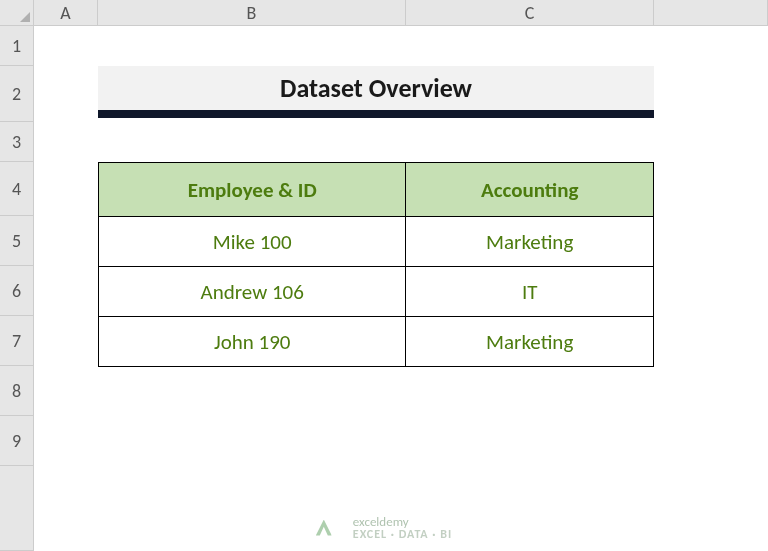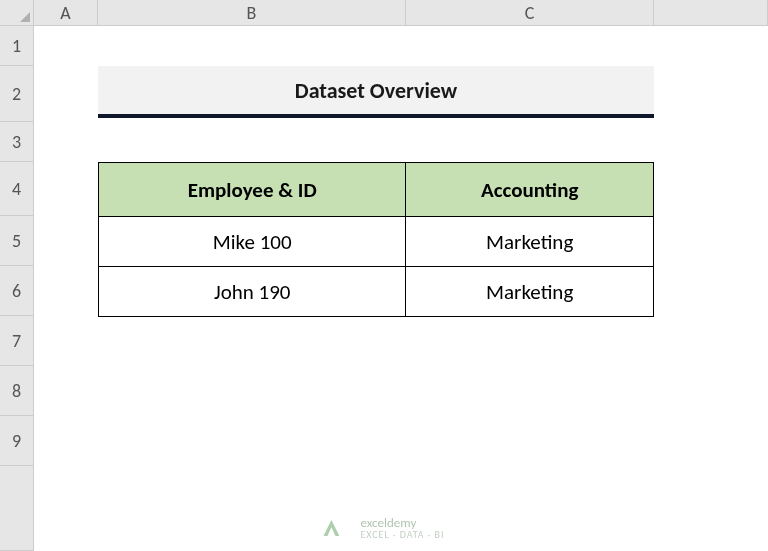--- a/index.html
+++ b/index.html
@@ -57,38 +57,38 @@
   justify-content: center;
 }
 .cells {
   position: absolute;
   top: 26px; left: 34px; right: 0; bottom: 0;
   background: #fff;
 }
 .title-bar {
   position: absolute;
   background: #f2f2f2;
-  border-bottom: 4px solid #0f172a;
+  border-bottom: 8px solid #0f172a;
   text-align: left;
   font-weight: 700;
-  font-size: 22px;
+  font-size: 26px;
   color: #1a1a1a;
   display: flex;
   align-items: center;
   justify-content: center;
 }
 .tbl {
   position: absolute;
   border-collapse: collapse;
 }
 .tbl th, .tbl td {
   border: 1.5px solid #000;
   text-align: center;
   font-size: 21px;
-  color: #000000;
+  color: #4d7c0f;
   padding: 0;
   vertical-align: middle;
 }
 .tbl th {
   background: #c6e0b4;
   font-weight: 700;
 }
 .watermark {
   position: absolute;
   bottom: 10px;
@@ -100,25 +100,26 @@
   opacity: 0.6;
   font-size: 13px;
   color: #7a9a7a;
 }
 .watermark .logo {
   width: 16px; height: 16px;
   background: #7ab07a;
   clip-path: polygon(0 100%, 50% 0, 100% 100%, 75% 100%, 50% 45%, 25% 100%);
 }
 .watermark .sub {
-  font-size: 10px;
+  font-size: 12px;
   letter-spacing: 1px;
   color: #9ab09a;
   display: block;
   margin-top: -2px;
+  font-weight: bold;
 }
 </style>
 </head>
 <body>
 
 <div class="sheet">
 
   <div class="corner"></div>
 
   <div class="cells">
@@ -129,20 +130,24 @@
       <thead>
         <tr>
           <th style="width:308px; height:54px;">Employee &amp; ID</th>
           <th style="width:248px;">Accounting</th>
         </tr>
       </thead>
       <tbody>
         <tr>
           <td style="height:50px;">Mike 100</td>
           <td>Marketing</td>
+        </tr>
+        <tr>
+          <td style="height:50px;">Andrew 106</td>
+          <td>IT</td>
         </tr>
         <tr>
           <td style="height:50px;">John 190</td>
           <td>Marketing</td>
         </tr>
       </tbody>
     </table>
 
   </div>
 

